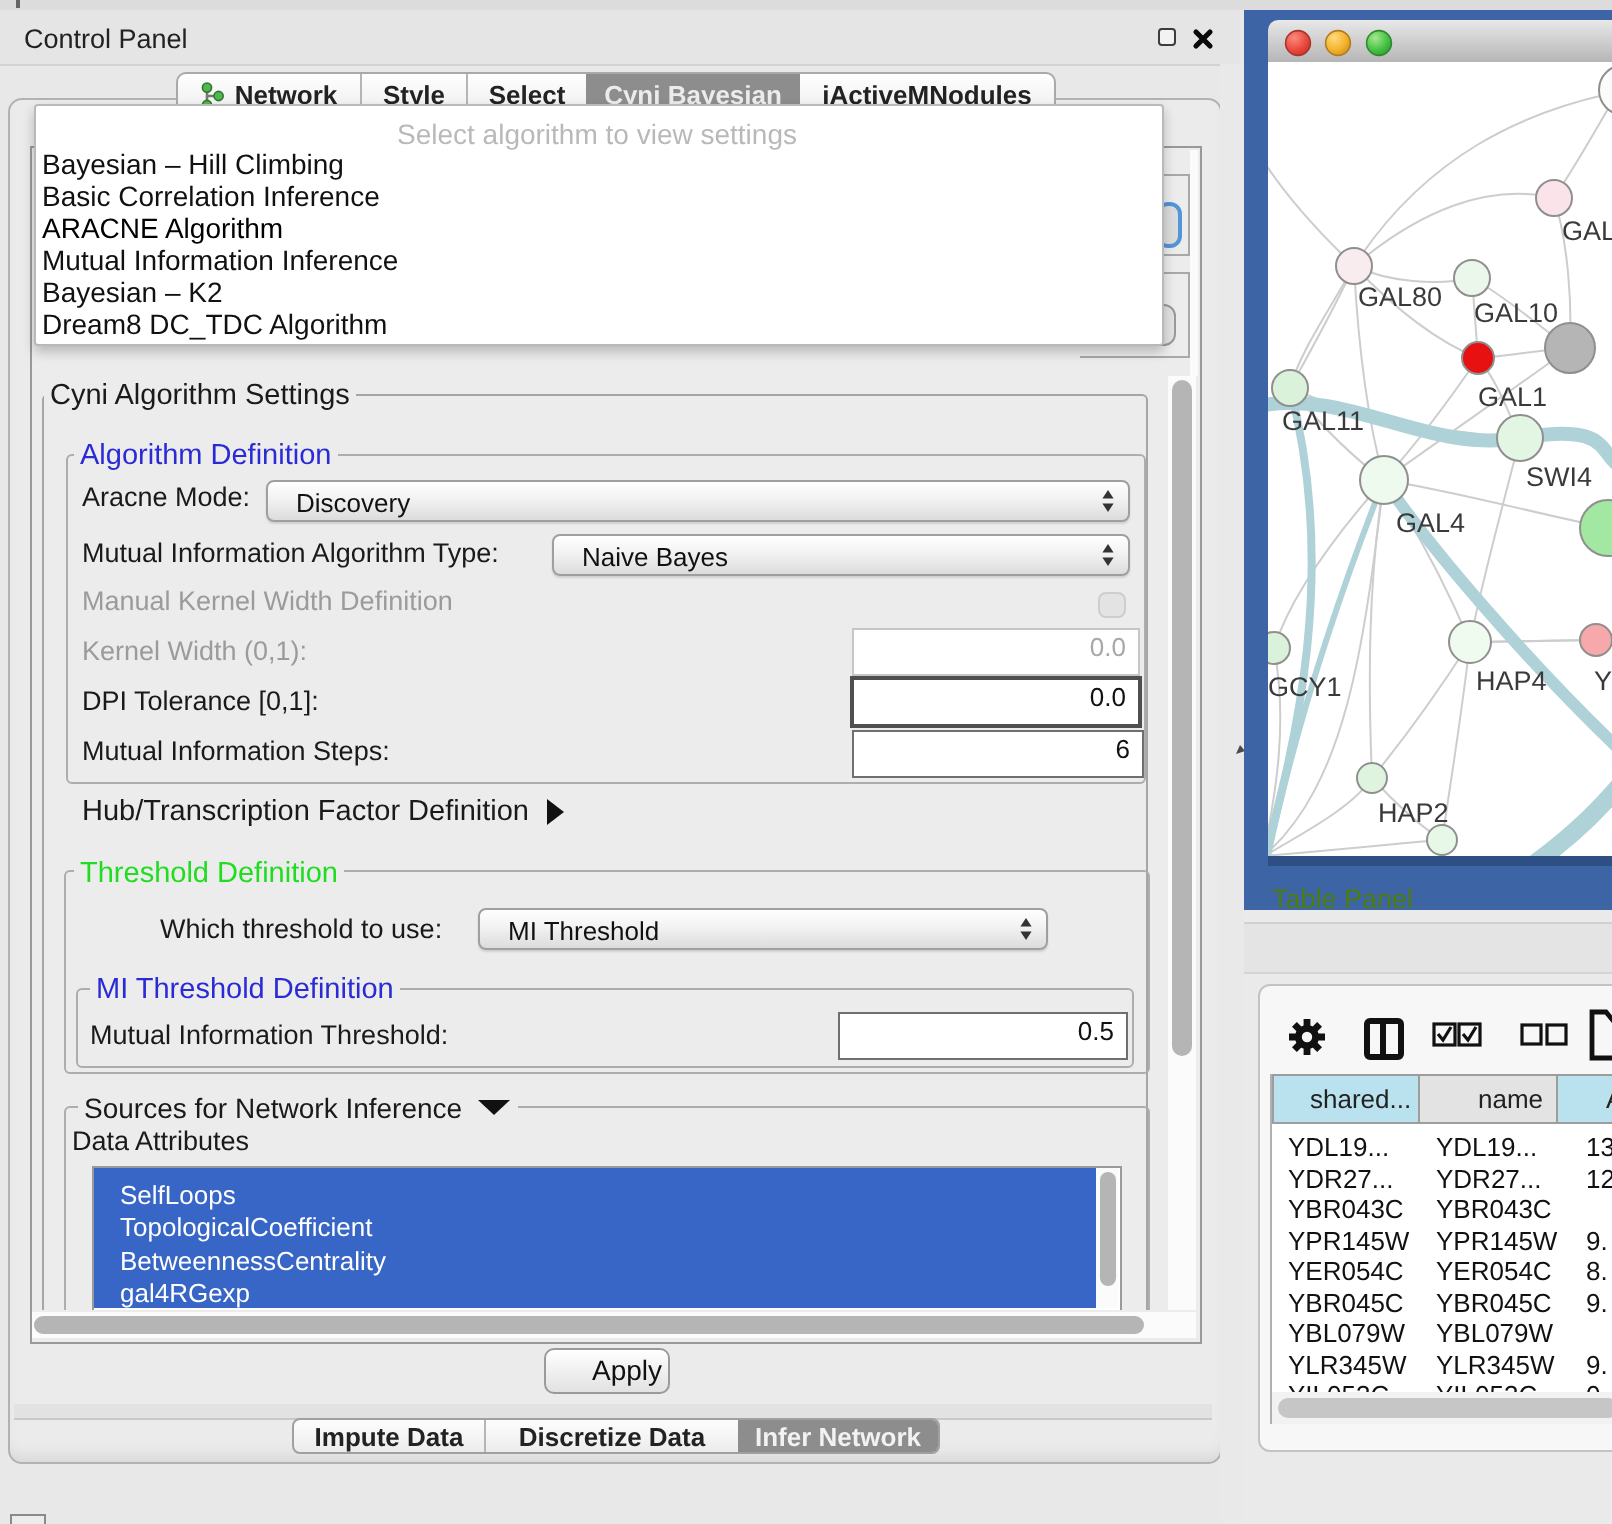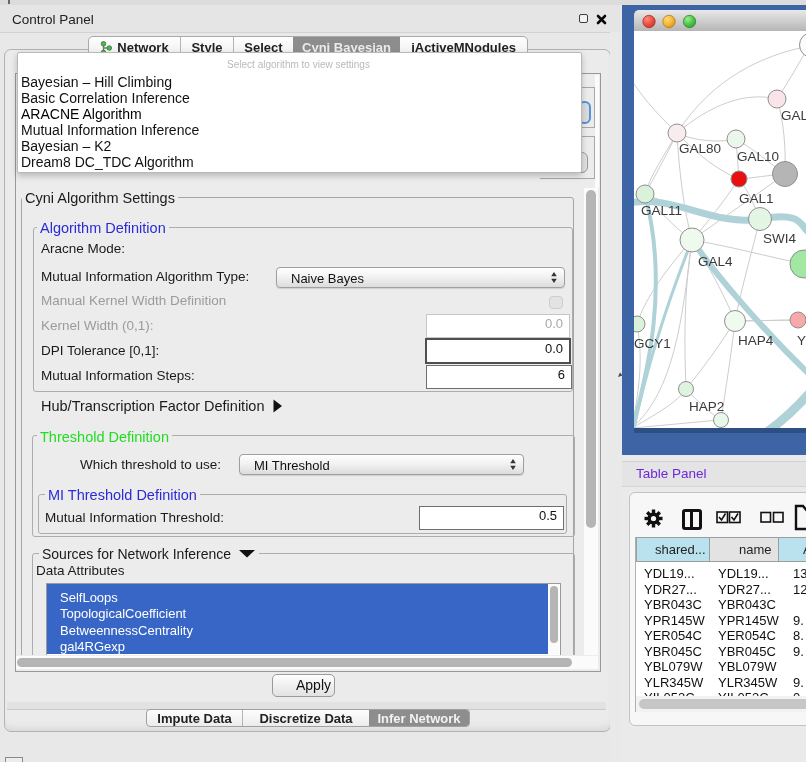--- a/index.html
+++ b/index.html
@@ -66,20 +66,26 @@
 
 <div id="viewport" class="abs" style="left:15px;top:73px;width:569px;height:582px;overflow:hidden;">
 
   <div class="group" style="left:6px;top:124px;width:551px;height:600px;border-color:#a5a5a5;"></div>
   <div class="gtitle" style="left:7px;top:117px;color:#1a1a1a;font-size:14.5px;">Cyni Algorithm Settings</div>
 
   <div class="group" style="left:18px;top:154px;width:538px;height:163px;"></div>
   <div class="gtitle" style="left:22px;top:146.5px;color:#2b2bd6;font-size:14.5px;">Algorithm Definition</div>
 
   <div class="abs lbl bold" style="left:26px;top:168px;">Aracne Mode:</div>
+  <div class="combo" style="left:118px;top:167px;width:430px;height:19px;">
+    <span class="ctext">Discovery</span>
+    <svg class="spin" viewBox="0 0 6 11">
+        <path d="M3 0 L5.8 4.3 L0.2 4.3 Z M0.2 6.7 L5.8 6.7 L3 11 Z" fill="#333"></path>
+      </svg>
+  </div>
 
   <div class="abs lbl bold" style="left:26px;top:196px;">Mutual Information Algorithm Type:</div>
   <div class="combo" style="left:261px;top:194px;width:287px;height:19px;">
     <span class="ctext">Naive Bayes</span>
     <svg class="spin" viewBox="0 0 6 11">
         <path d="M3 0 L5.8 4.3 L0.2 4.3 Z M0.2 6.7 L5.8 6.7 L3 11 Z" fill="#333"></path>
       </svg>
   </div>
 
   <div class="abs lbl bold gray" style="left:26px;top:220px;">Manual Kernel Width Definition</div>
@@ -128,21 +134,21 @@
   <div class="abs" style="left:45px;top:517px;font-size:13px;color:#fff;">SelfLoops</div>
   <div class="abs" style="left:45px;top:533px;font-size:13px;color:#fff;">TopologicalCoefficient</div>
   <div class="abs" style="left:45px;top:549.5px;font-size:13px;color:#fff;">BetweennessCentrality</div>
   <div class="abs" style="left:45px;top:566px;font-size:13px;color:#fff;">gal4RGexp</div>
   <div class="abs" style="left:533px;top:511px;width:11px;height:70px;background:#fbfbfb;"></div>
   <div class="abs" style="left:534.5px;top:513px;width:8px;height:57px;background:#b5b5b5;border-radius:4px;"></div>
 </div>
 
 <div class="abs" style="left:17px;top:52px;width:563px;height:119px;background:#fff;border:1px solid #b9b9b9;
   border-radius:2px;box-shadow:0 3px 6px rgba(0,0,0,0.22);z-index:50;"></div>
-<div class="abs" style="left:17px;top:59px;width:563px;text-align:center;font-size:10px;color:#b9b9b9;z-index:51;">Select algorithm to view settings</div>
+<div class="abs" style="left:17px;top:59px;width:563px;text-align:center;font-size:14px;color:#b9b9b9;z-index:51;">Select algorithm to view settings</div>
 <div class="abs" style="left:21px;top:74px;font-size:14px;color:#111;z-index:51;">Bayesian – Hill Climbing</div>
 <div class="abs" style="left:21px;top:90px;font-size:14px;color:#111;z-index:51;">Basic Correlation Inference</div>
 <div class="abs bold" style="left:21px;top:106px;font-size:14px;color:#000;z-index:51;">ARACNE Algorithm</div>
 <div class="abs" style="left:21px;top:122px;font-size:14px;color:#111;z-index:51;">Mutual Information Inference</div>
 <div class="abs" style="left:21px;top:138px;font-size:14px;color:#111;z-index:51;">Bayesian – K2</div>
 <div class="abs" style="left:21px;top:154px;font-size:14px;color:#111;z-index:51;">Dream8 DC_TDC Algorithm</div>
 
 <div class="abs" style="left:272px;top:674px;width:61px;height:21px;border:1px solid #9a9a9a;border-radius:5px;
   background:linear-gradient(#ffffff,#eeeeee 55%,#e2e2e2);text-align:center;">
   <span style="font-size:14px;color:#111;line-height:21px;margin-left:20px;">Apply</span></div>
@@ -185,21 +191,21 @@
   </defs>
   <circle cx="15" cy="11.5" r="6.2" fill="url(#rg)" stroke="#a5362c" stroke-width="0.8"></circle>
   <circle cx="35" cy="11.5" r="6.2" fill="url(#yg)" stroke="#b07d1e" stroke-width="0.8"></circle>
   <circle cx="55.5" cy="11.5" r="6.2" fill="url(#gg)" stroke="#2e8a2e" stroke-width="0.8"></circle>
 </svg>
 <div id="canvas" class="abs" style="left:634px;top:31px;width:172px;height:397px;background:#ffffff;overflow:hidden;"></div>
 <div class="abs" style="left:634px;top:428px;width:172px;height:5px;background:rgba(20,40,70,0.35);"></div>
 
 <div class="abs" style="left:622px;top:455px;width:184px;height:307px;background:#eaeaea;"></div>
 <div class="abs" style="left:622px;top:461px;width:184px;height:24px;background:#e4e4e4;border-top:1px solid #d0d0d0;border-bottom:1px solid #d4d4d4;"></div>
-<div class="abs lbl" style="left:636px;top:466px;color:#6d28d9;">Table Panel</div>
+<div class="abs lbl" style="left:636px;top:442px;color:#4d7c0f;">Table Panel</div>
 <div class="abs" style="left:629px;top:492px;width:200px;height:232px;background:#f7f7f7;border:1px solid #c3c3c3;border-radius:6px;"></div>
 <div id="tabletools">
   <svg class="abs" style="left:643px;top:508px;" width="21" height="21" viewBox="0 0 21 21">
     <g fill="#111">
         <circle cx="10.5" cy="10.5" r="6"></circle>
     <g stroke="#111" stroke-width="3.4">
       <line x1="10.5" y1="1.5" x2="10.5" y2="19.5"></line>
       <line x1="1.5" y1="10.5" x2="19.5" y2="10.5"></line>
       <line x1="4.2" y1="4.2" x2="16.8" y2="16.8"></line>
       <line x1="16.8" y1="4.2" x2="4.2" y2="16.8"></line>

